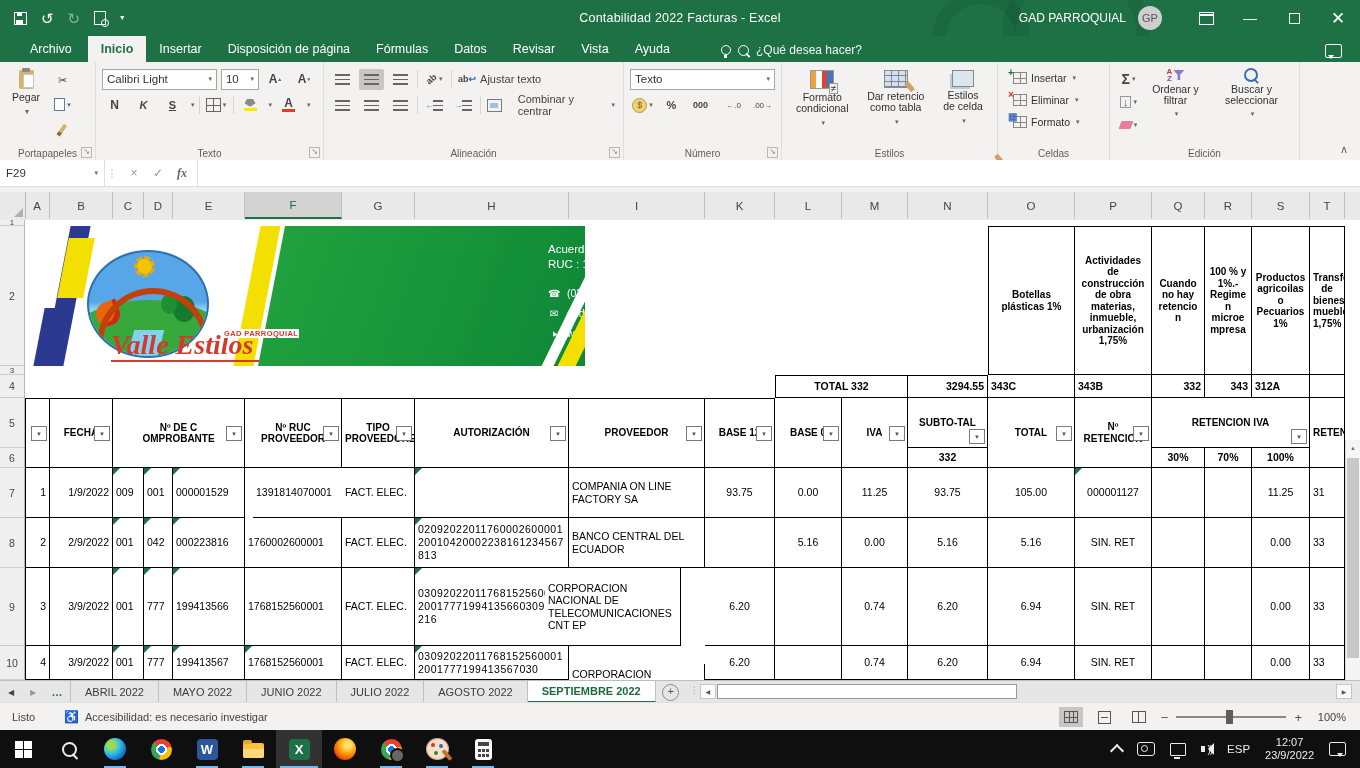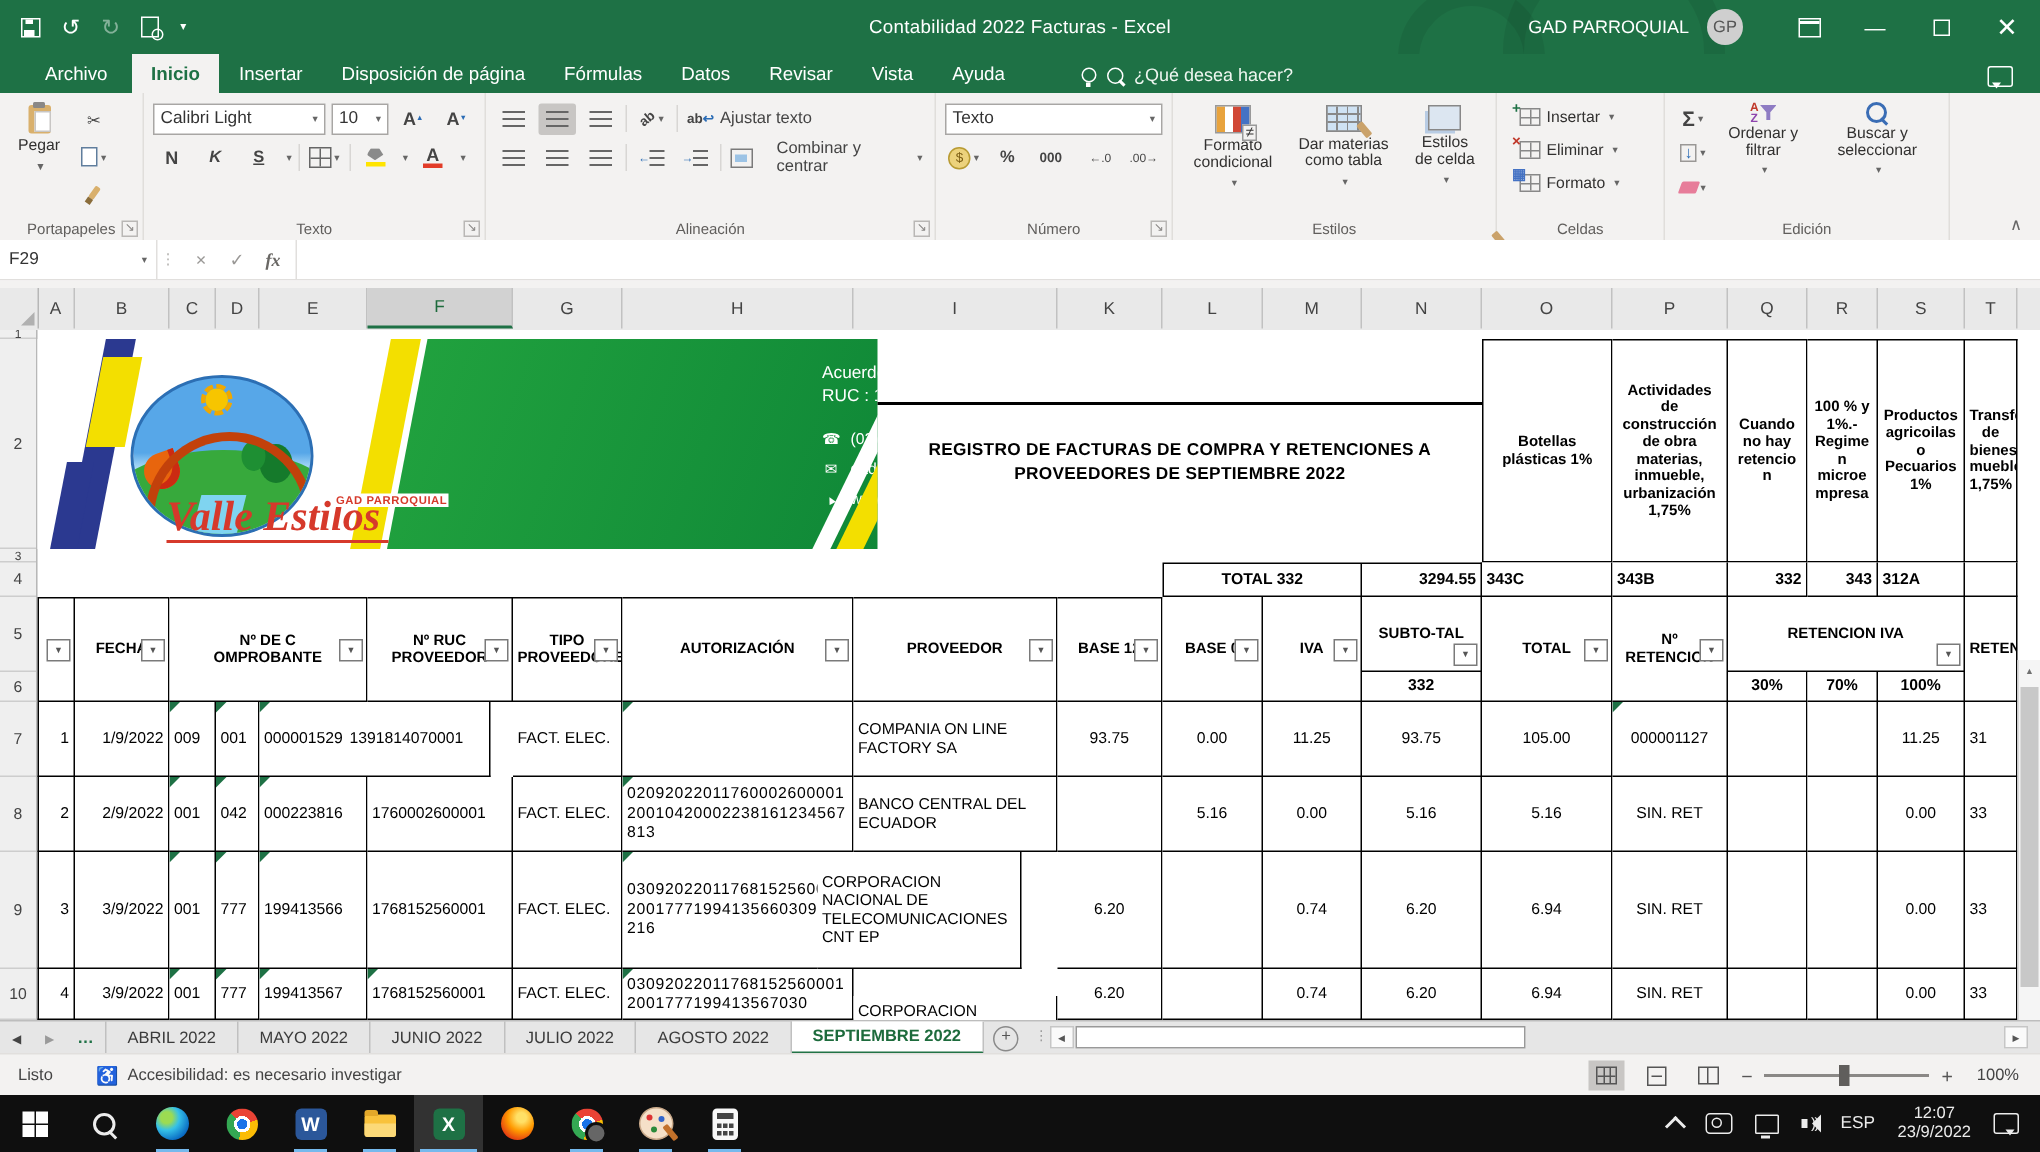--- a/index.html
+++ b/index.html
@@ -424,21 +424,21 @@
     <div style="display:flex">
       <div class="bigbtn">
         <span class="ic-cond"></span>
         <span>Formato condicional</span>
           <span class="dd">▾</span>
       </div>
       <div class="bigbtn">
         <span class="ic-ftable">
             <span class="brushtip"></span>
           </span>
-        <span>Dar materias como tabla</span>
+        <span>Dar retencio como tabla</span>
           <span class="dd">▾</span>
       </div>
       <div class="bigbtn">
         <span class="ic-cstyle">
             <span class="brushtip"></span>
           </span>
         <span>Estilos de celda</span>
           <span class="dd">▾</span>
       </div>
     </div>
@@ -710,21 +710,21 @@
         <span class="tri"></span>
       </div>
       <div class="cell bd l" style="left: 144px; top: 248px; width: 29px; height: 50px;">
         <span class="ct">001</span>
         <span class="tri"></span>
       </div>
       <div class="cell bd l" style="left: 173px; top: 248px; width: 72px; height: 50px;">
         <span class="ct">000001529</span>
         <span class="tri"></span>
       </div>
-      <div class="cell bd l" style="left: 230px; top: 248px; width: 97px; height: 50px; justify-content: flex-end;">
+      <div class="cell bd l" style="left: 253px; top: 248px; width: 97px; height: 50px; justify-content: flex-end;">
         <span class="ct">1391814070001</span>
       </div>
       <div class="cell bd l" style="left: 342px; top: 248px; width: 73px; height: 50px;">
         <span class="ct">FACT. ELEC.</span>
       </div>
       <div class="cell bd l auth" style="left: 415px; top: 248px; width: 154px; height: 50px;">
         <span class="tri"></span>
       </div>
       <div class="cell bd l" style="left: 569px; top: 248px; width: 136px; height: 50px;">
         <span class="ct">COMPANIA ON LINE FACTORY SA</span>
@@ -957,21 +957,20 @@
       <span class="lg-tree lg-t2"></span>
       <span class="lg-flower"></span>
       <span class="lg-bridge"></span>
       <span class="lg-river"></span>
     </div>
     <div class="bn-org">
       <span class="bn-orgname">Valle Estilos</span>
       <span class="bn-orgsmall">GAD PARROQUIAL</span>
     </div>
   </div>
-  <div class="doc-title">REGISTRO DE FACTURAS DE COMPRA Y RETENCIONES A PROVEEDORES DE SEPTIEMBRE 2022</div>
 
   <div class="vscroll">
     <span class="varrow up">▲</span>
     <span class="vthumb"></span>
 
   </div>
 </div>
 
 <div class="tabsbar">
   <span class="snav">◀</span>

